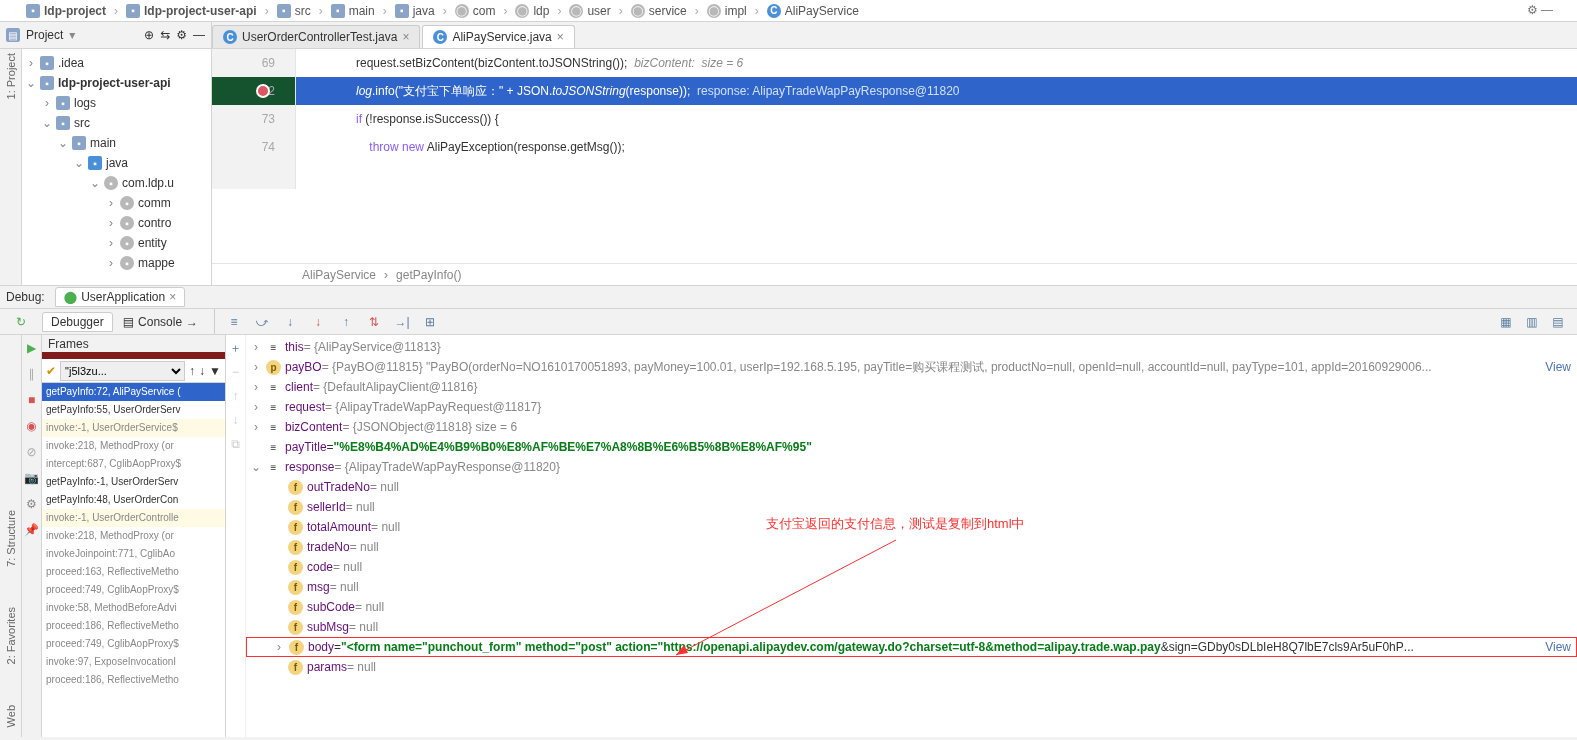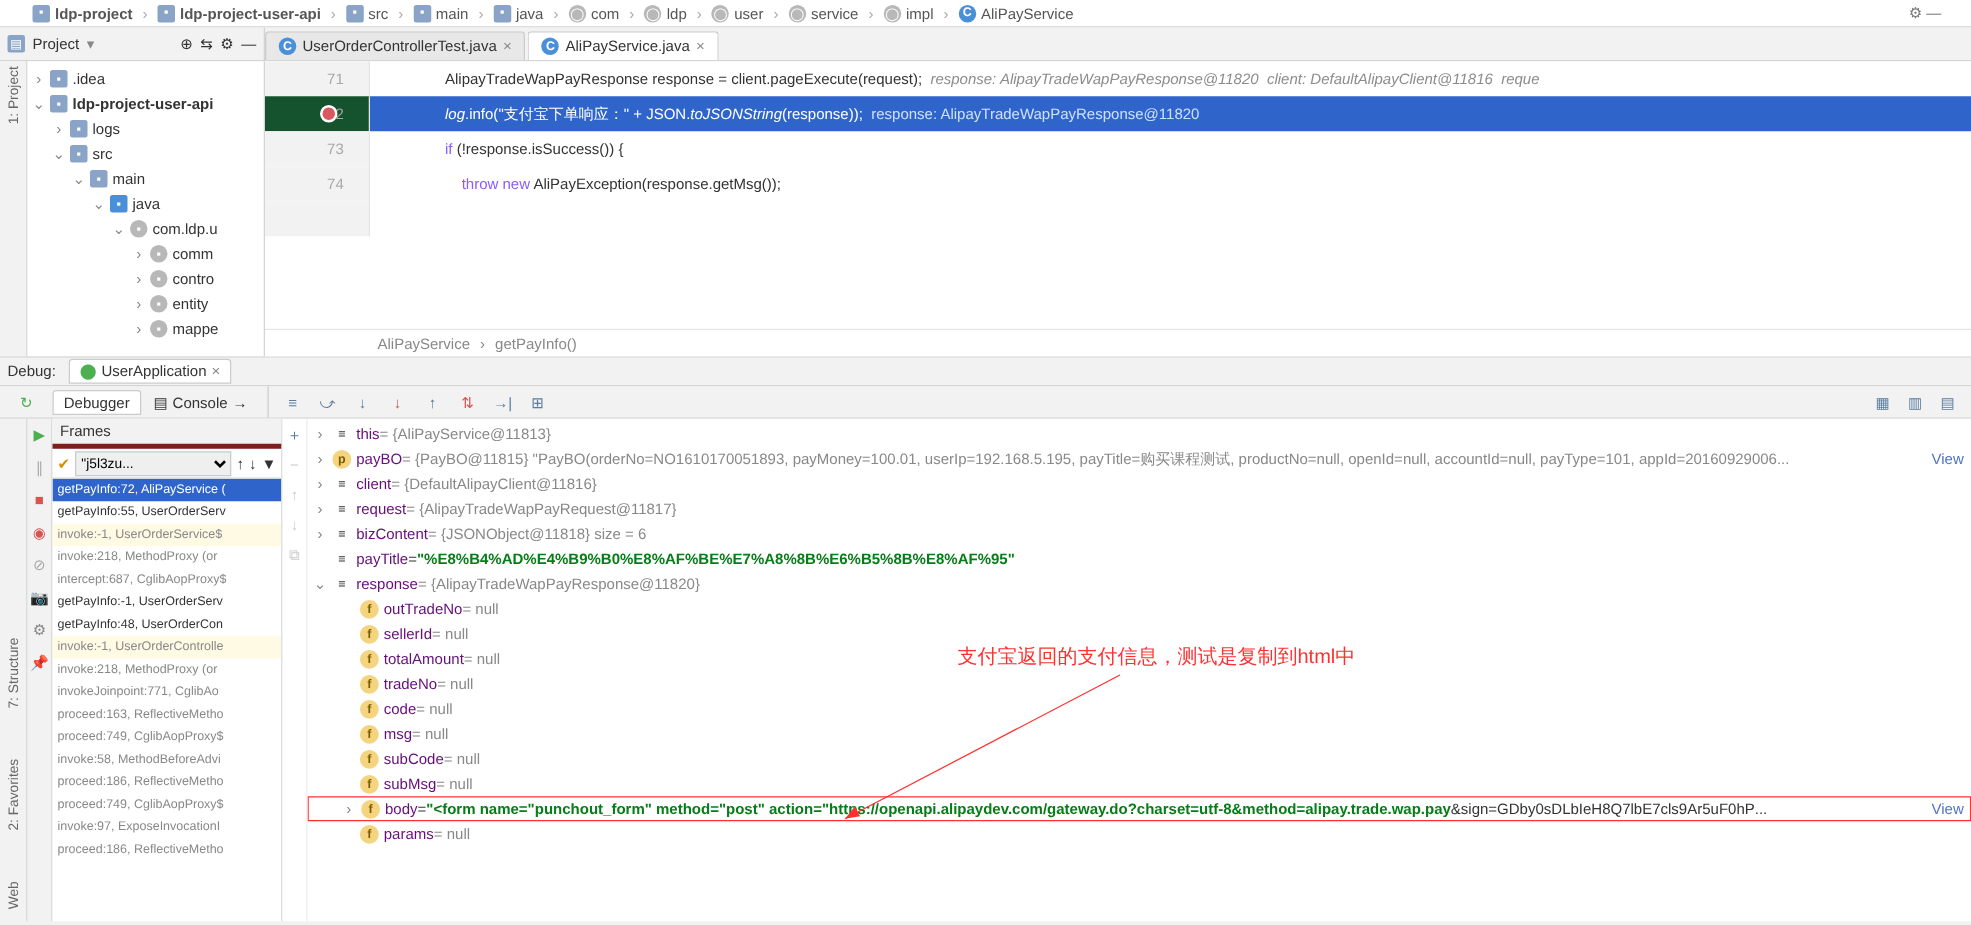--- a/index.html
+++ b/index.html
@@ -50,42 +50,42 @@
 
 
 .dbgtools { height:26px; display:flex; align-items:center; border-bottom:1px solid #d4d4d4; background:#f2f2f2; }
 .tbtn { width:18px; height:18px; display:inline-flex; align-items:center; justify-content:center; color:#5a7ca0; }
 
 
 .lower { height:402px; display:flex; }
 .lstrip { width:22px; background:#f2f2f2; border-right:1px solid #d4d4d4; display:flex; flex-direction:column; align-items:center; justify-content:flex-end; gap:40px; padding-bottom:10px; }
 .dbgcol { width:20px; background:#f2f2f2; border-right:1px solid #d4d4d4; display:flex; flex-direction:column; align-items:center; gap:8px; padding-top:4px; }
 .frames { width:184px; border-right:1px solid #d4d4d4; background:#fff; display:flex; flex-direction:column; }
-.frhead { height:24px; border-bottom:4px solid #7f1d1d; display:flex; align-items:center; padding:0 6px; background:#f2f2f2; }
+.frhead { height:24px; border-bottom:7px solid #7f1d1d; display:flex; align-items:center; padding:0 6px; background:#f2f2f2; }
 .frsel { height:24px; border-bottom:1px solid #d4d4d4; display:flex; align-items:center; padding:0 4px; gap:4px; }
 .frsel select { flex:1; height:20px; border:1px solid #ccc; font-size:11px; }
 .frlist { flex:1; overflow:hidden; }
 .fr { height:18px; padding:0 4px; white-space:nowrap; overflow:hidden; font-size:10px; line-height:18px; }
 .fr.sel { background:#2f65ca; color:#fff; }
 .fr.yel { background:#fffae3; color:#888; }
 .fr.dim { color:#888; }
 .varpane { flex:1; background:#fff; display:flex; flex-direction:column; position:relative; }
 .varhead { height:24px; border-bottom:1px solid #d4d4d4; display:flex; align-items:center; padding:0 6px; background:#f2f2f2; gap:8px; }
 .varlist { flex:1; overflow:hidden; padding:2px 0; position:relative; }
 .vr { height:20px; display:flex; align-items:center; padding-left:4px; white-space:nowrap; font-size:12px; }
 .vtw { width:12px; color:#888; display:inline-block; text-align:center; }
 .badge { width:15px; height:15px; border-radius:50%; display:inline-flex; align-items:center; justify-content:center; font-size:10px; font-weight:bold; margin:0 4px; }
 .b-p { background:#f5d480; color:#7a5c00; }
 .b-f { background:#f5d480; color:#7a5c00; }
 .vname { color:#660e7a; }
 .vval { color:#888; }
 .vstr { color:#067d17; font-weight:bold; }
 .view { color:#5074c1; position:absolute; right:6px; }
 .redbox { border:1px solid #ff3030; }
-.annot { position:absolute; color:#ff3030; font-size:16px; pointer-events:none; }
+.annot { position:absolute; color:#ff3030; font-size:13px; pointer-events:none; }
 svg.arrow { position:absolute; pointer-events:none; }
 .gear { position:absolute; right:24px; top:3px; color:#777; }
 </style>
 </head>
 <body>
 
 <div class="crumbs" id="crumbs">
     <div class="crumb sep">
       <span class="ic ic-folder">▪</span>
       <span><b>ldp-project</b></span>
@@ -215,22 +215,22 @@
       <div class="tn" style="padding-left: 84px;">
         <span class="tw">›</span>
         <span class="ic ic-package" style="">▪</span>
         <span>mappe</span>
       </div>
     </div>
   <div class="editor">
     <div class="codewrap">
         <div class="lines" id="lines">
           <div class="line">
-            <div class="ln">71</div>
-            <div class="ct">AlipayTradeWapPayResponse response = client.pageExecute(request);  <span class="cmt">response: AlipayTradeWapPayResponse@11820  client: DefaultAlipayClient@11816  reque</span></div>
+            <div class="ln">69</div>
+            <div class="ct">request.setBizContent(bizContent.toJSONString());  <span class="cmt">bizContent:  size = 6</span></div>
           </div>
           <div class="line hl">
             <div class="ln"><span class="bpmark"></span>72</div>
             <div class="ct"><span style="font-style:italic">log</span>.info(<span>"支付宝下单响应："</span> + JSON.<span style="font-style:italic">toJSONString</span>(response));  <span style="color:#cfe0ff">response: AlipayTradeWapPayResponse@11820</span></div>
           </div>
           <div class="line">
             <div class="ln">73</div>
             <div class="ct"><span class="kw">if</span> (!response.isSuccess()) {</div>
           </div>
           <div class="line">

